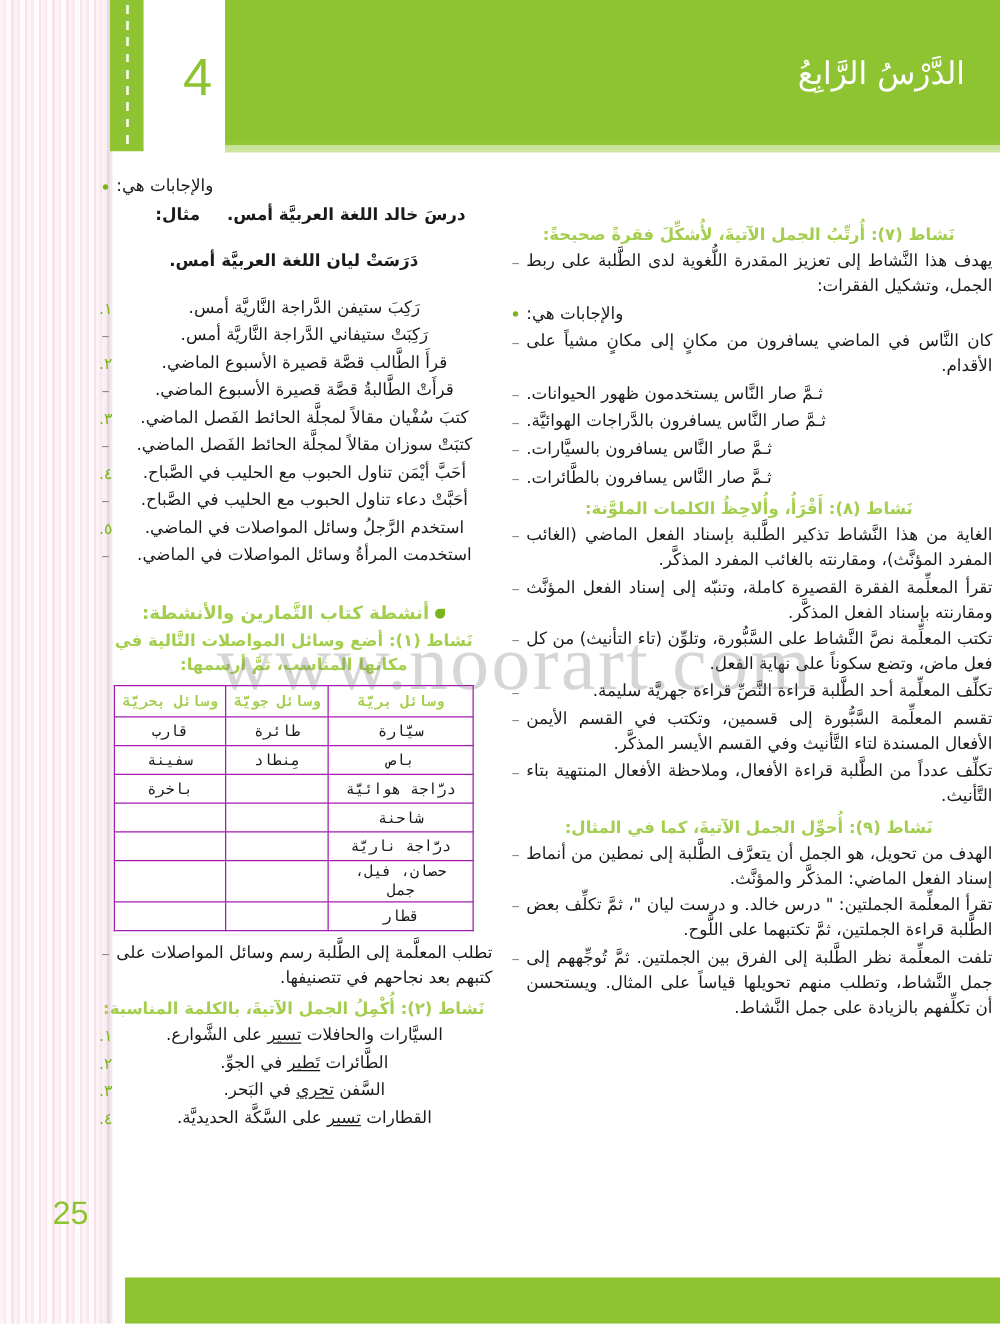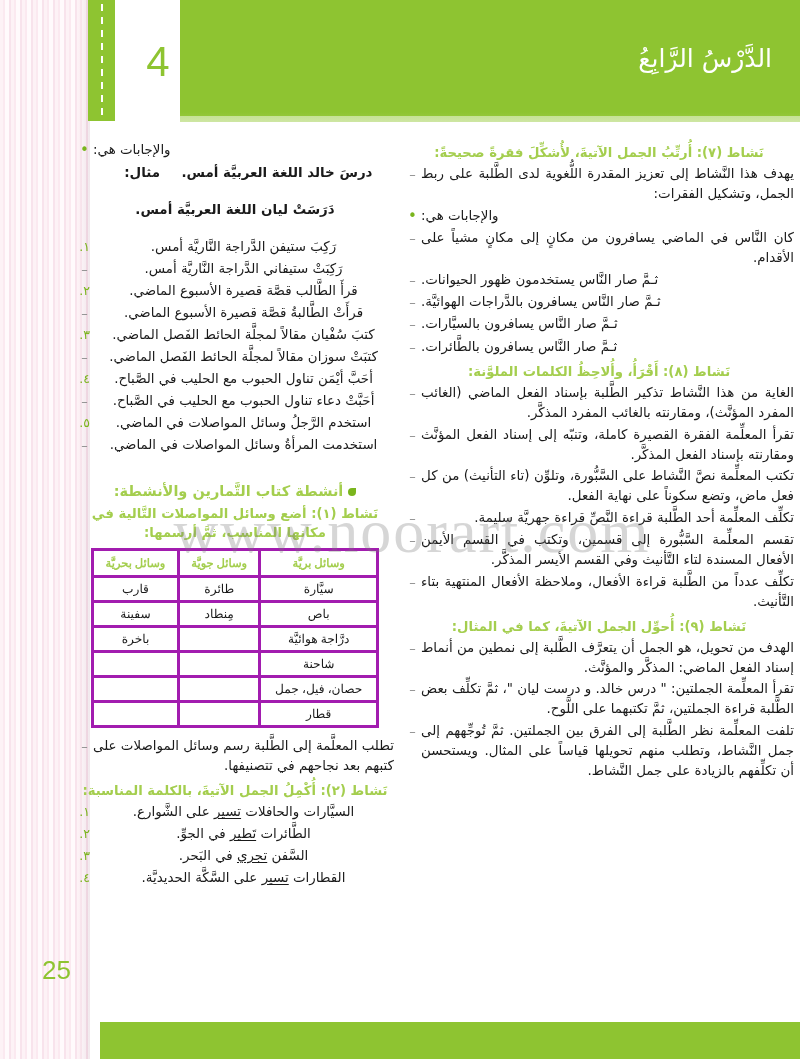--- a/index.html
+++ b/index.html
@@ -96,21 +96,21 @@
   }
 
   
   .col{
     position:absolute;top:138px;
     direction:rtl;text-align:right;
     font-family:"DejaVu Sans",sans-serif;
     color:#1a1a1a;
     z-index:6;
   }
-  .col-right{right:6px;width:390px;}
+  .col-right{right:6px;width:390px;margin-top:36px;}
   .col-left{right:406px;width:318px;}
 
   .act-head{
     color:#a4ce4e;
     font-size:13.2px;
     line-height:1.45;
     margin:5px 0 2px 0;
     text-align:center;
     font-weight:600;
   }
@@ -151,24 +151,24 @@
   .plain{font-size:13.4px;line-height:1.5;font-weight:700;text-align:center;margin:17px 0;}
 
   .u{text-decoration:underline;text-underline-offset:2px;}
 
   
   table.veh{
     border-collapse:collapse;margin:6px auto 8px auto;
     width:288px;direction:rtl;
   }
   table.veh th,table.veh td{
-    border:3px solid #a21caf;
+    border:1px solid #a21caf;
     height:20px;padding:1px 6px;
     font-size:12.2px;text-align:center;
-    font-family:Liberation Serif, serif;
+    font-family:Liberation Mono, monospace;
     color:#1a1a1a;
     vertical-align:middle;
   }
   table.veh th{color:#a4ce4e;font-size:11.5px;font-weight:600;height:22px;}
 
   .spacer{height:12px;}
 </style>
 </head>
 <body>
 
@@ -357,20 +357,25 @@
           <td>درَّاجة هوائيَّة</td>
           <td></td>
           <td>باخرة</td>
         </tr>
         <tr>
           <td>شاحنة</td>
           <td></td>
           <td></td>
         </tr>
         <tr>
+          <td>درَّاجة ناريَّة</td>
+          <td></td>
+          <td></td>
+        </tr>
+        <tr>
           <td>حصان، فيل، جمل</td>
           <td></td>
           <td></td>
         </tr>
         <tr>
           <td>قطار</td>
           <td></td>
           <td></td>
         </tr>
       </tbody>

